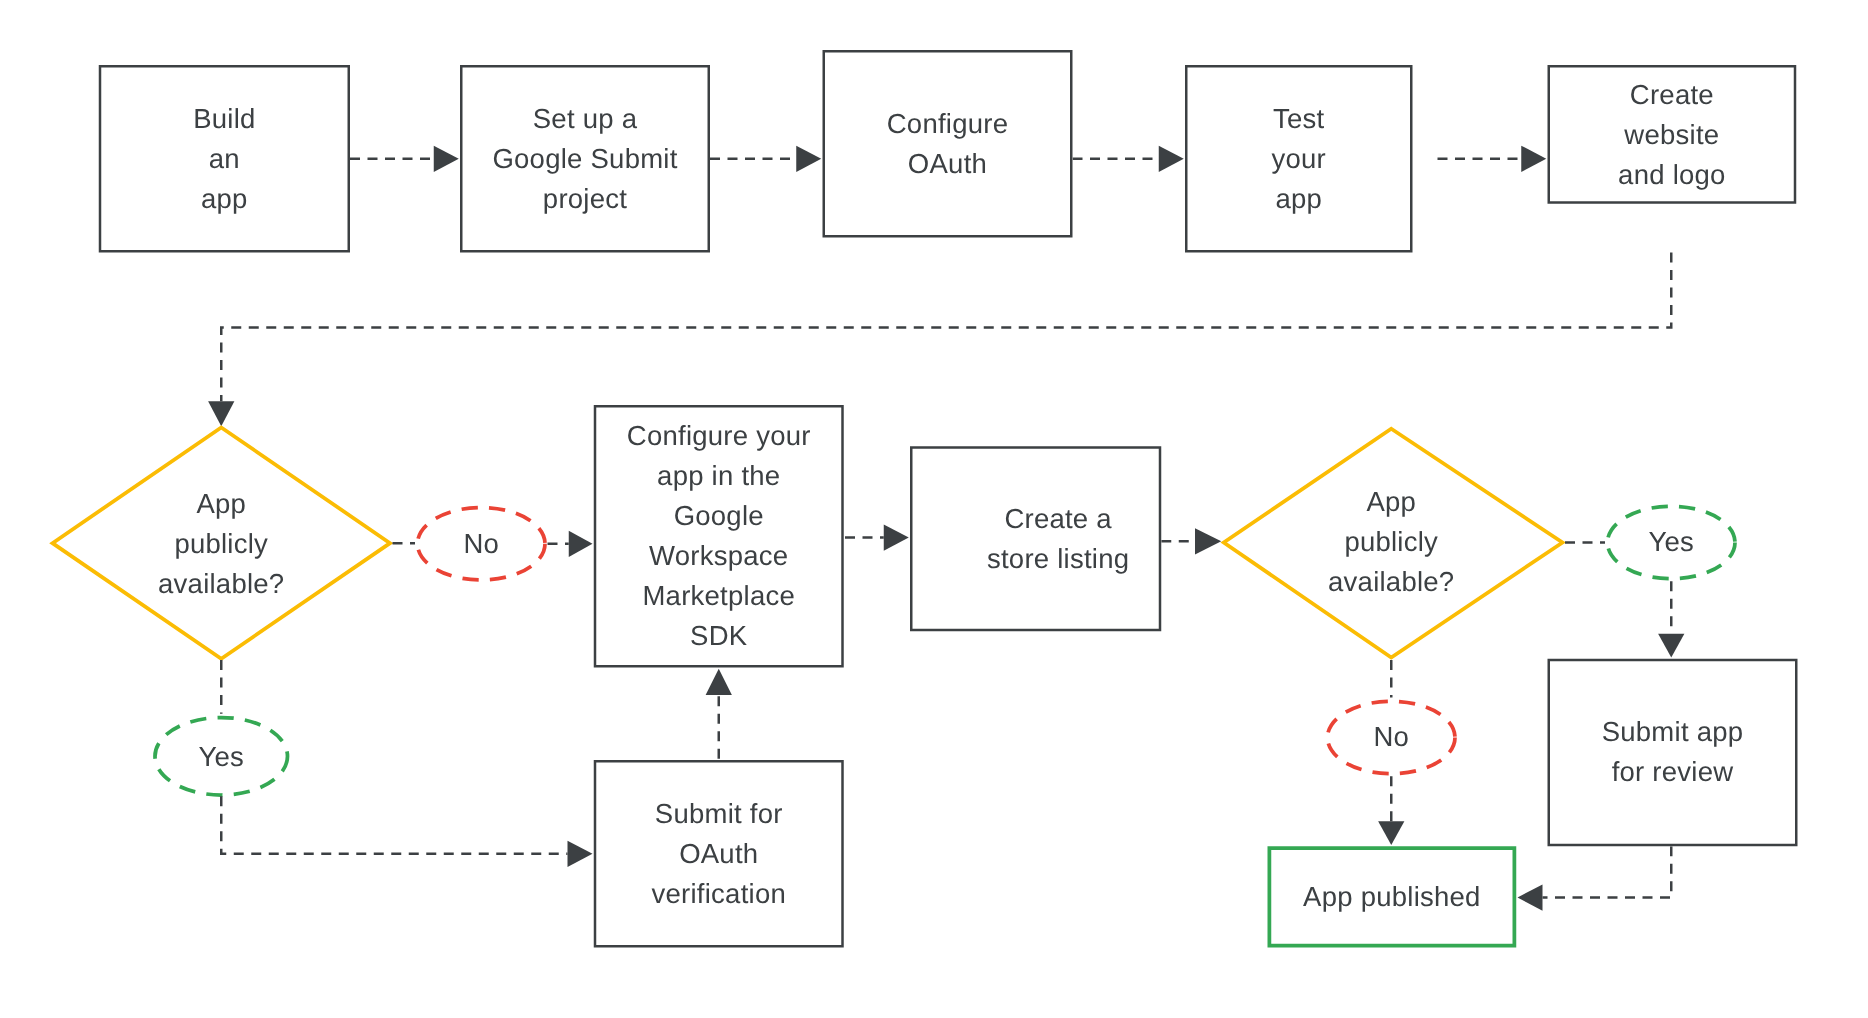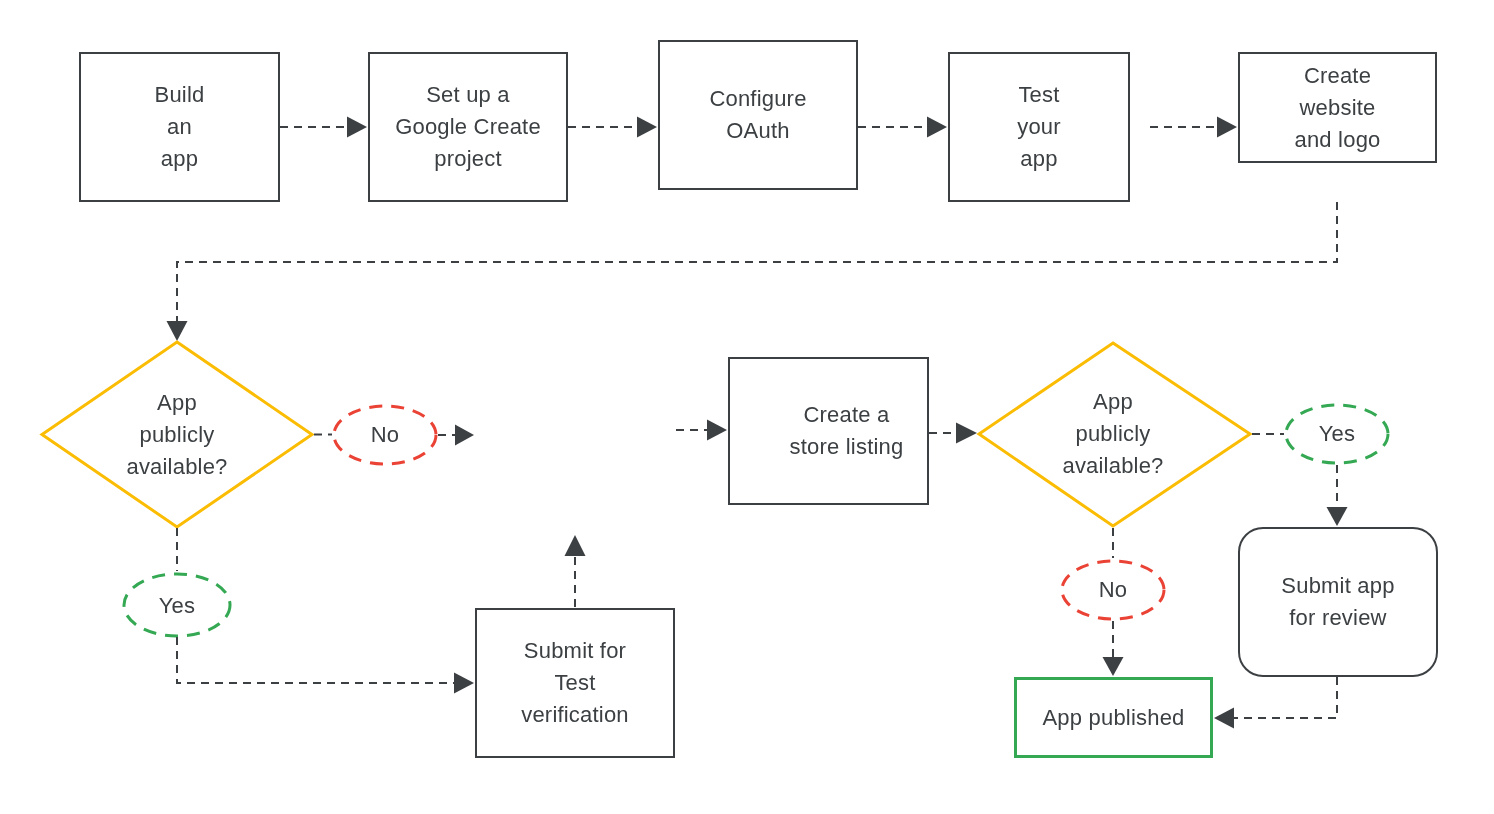--- a/index.html
+++ b/index.html
@@ -128,54 +128,60 @@
       <path class="dash" d="M575,607 V556"></path>
       <polygon class="head" points="564.5,556 585.5,556 575,535"></polygon>
     </g>
   </svg>
 
   <div class="node box" style="left:79px; top:52px; width:201px; height:150px;">Build
 an
 app</div>
 
   <div class="node box" style="left:368px; top:52px; width:200px; height:150px;">Set up a
-Google Create
+Google Submit
 project</div>
 
   <div class="node box" style="left:658px; top:40px; width:200px; height:150px;">Configure
 OAuth</div>
 
   <div class="node box" style="left:948px; top:52px; width:182px; height:150px;">Test
 your
 app</div>
 
   <div class="node box" style="left:1238px; top:52px; width:199px; height:111px;">Create
 website
 and logo</div>
 
   <div class="node overlay" style="left:57px; top:352px; width:240px; height:166px;">App
 publicly
 available?</div>
 
   <div class="node overlay" style="left:334px; top:406px; width:102px; height:58px;">No</div>
   <div class="node overlay" style="left:124px; top:575px; width:106px; height:61px;">Yes</div>
 
+  <div class="node box" style="left:475px; top:324px; width:200px; height:210px;">Configure your
+app in the
+Google
+Workspace
+Marketplace
+SDK</div>
 
   <div class="node box" style="left:728px; top:357px; width:201px; height:148px;padding-left:36px;">Create a
 store listing</div>
 
   <div class="node overlay" style="left:993px; top:351px; width:240px; height:166px;">App
 publicly
 available?</div>
 
   <div class="node overlay" style="left:1286px; top:405px; width:102px; height:58px;">Yes</div>
   <div class="node overlay" style="left:1062px; top:561px; width:102px; height:58px;">No</div>
 
-  <div class="node box" style="left:1238px; top:527px; width:200px; height:150px;border-radius:25px;">Submit app
+  <div class="node box" style="left:1238px; top:527px; width:200px; height:150px;">Submit app
 for review</div>
 
   <div class="node box" style="left:475px; top:608px; width:200px; height:150px;">Submit for
-Test
+OAuth
 verification</div>
 
   <div class="node terminal" style="left:1014px; top:677px; width:199px; height:81px;">App published</div>
 
 </div>
 
 </body></html>

